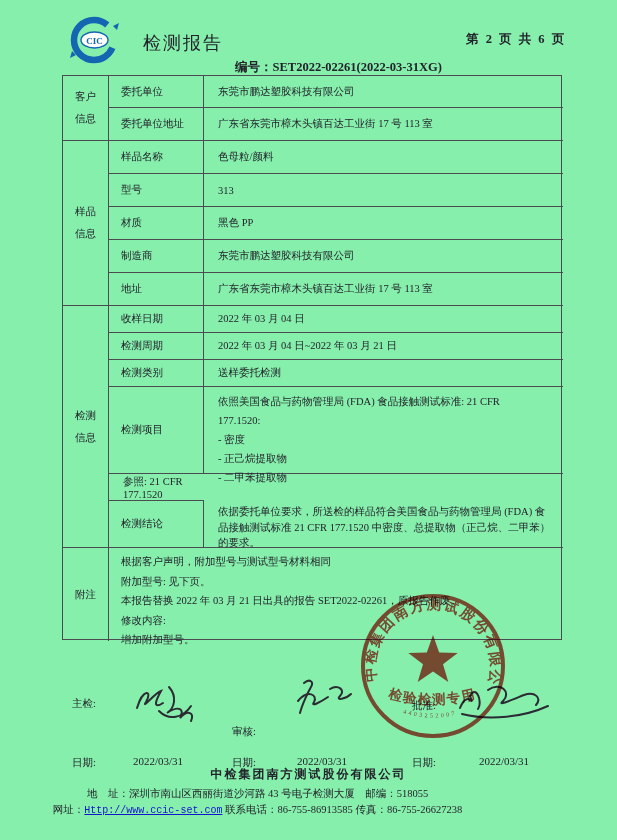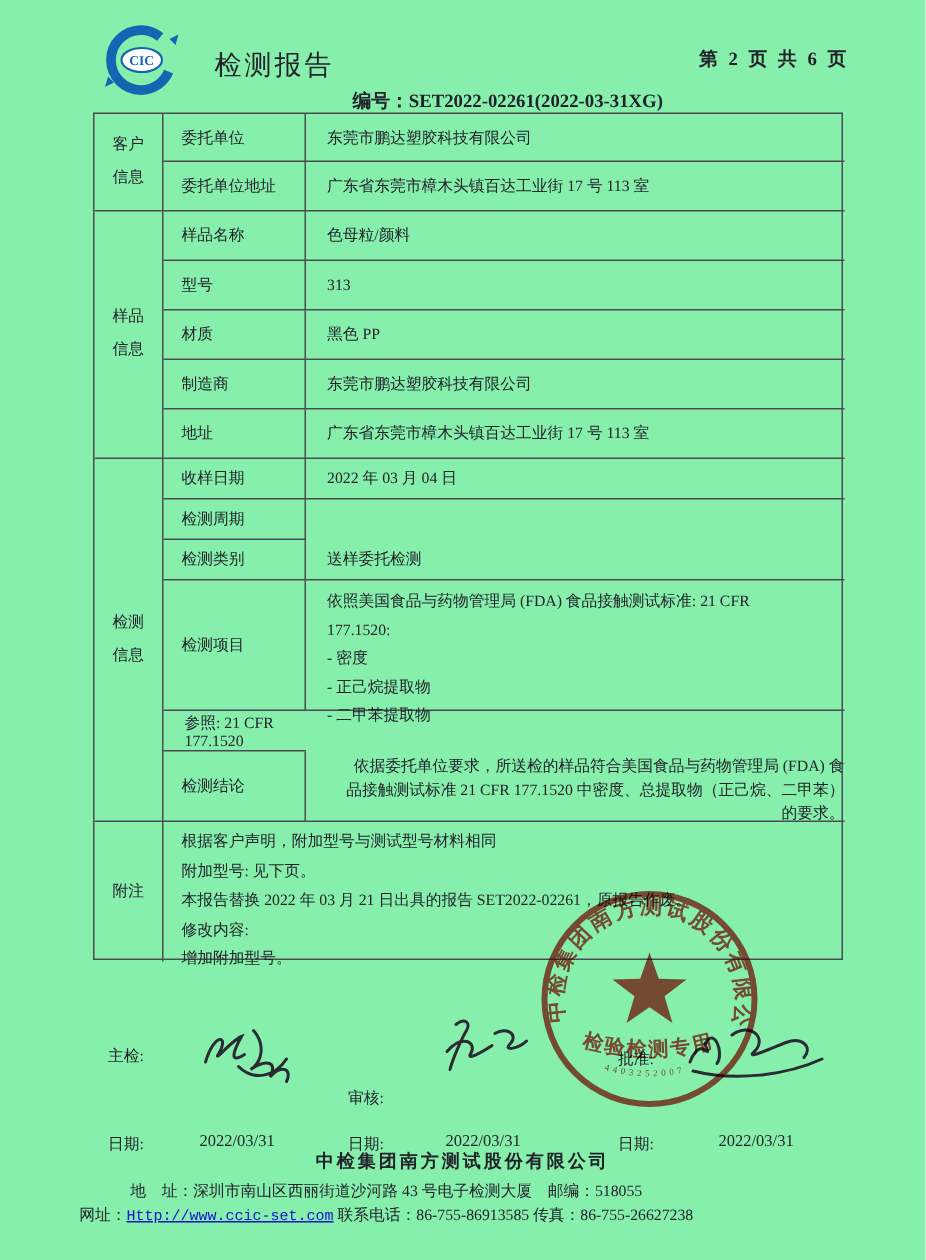--- a/index.html
+++ b/index.html
@@ -18,21 +18,21 @@
     display:grid;
     grid-template-columns:46px 95px 359px;
     grid-template-rows:32px 33px 33px 33px 33px 33px 33px 27px 27px 27px 87px 27px 47px 93px;
     border:1px solid #4b4c52;
     font-size:10.5px;
   }
   .cell { border-right:1px solid #4b4c52; border-bottom:1px solid #4b4c52; display:flex; align-items:center; }
   .cell.field { padding-left:12px; }
   .cell.value { border-right:none; padding-left:14px; }
   .cell.multi { display:block; padding-top:5px; line-height:19px; }
-  .cell.multi3 { display:block; padding-top:3px; line-height:15.5px;text-align:right; }
+  .cell.multi3 { display:block; padding-top:3px; line-height:15.5px; }
   .sec { border-right:1px solid #4b4c52; border-bottom:1px solid #4b4c52; display:flex; align-items:center; justify-content:center; }
   .sec .vlab { width:26px; text-align:center; line-height:2.05; font-size:10.5px; }
   .notecell { grid-column:2 / 4; border-bottom:none; display:block; padding:4px 0 0 12px; line-height:19.5px; font-size:10.5px; }
 
   
   .siglabel { position:absolute; font-size:10.5px;text-align:right; }
   .sigdate { position:absolute; font-size:11px; font-family:"Liberation Serif","DejaVu Serif",serif; }
   .sigimg { position:absolute; }
   .sigimg svg path { fill:none; stroke:#2a2b33; stroke-width:2; stroke-linecap:round; }
 
@@ -91,20 +91,21 @@
     <div class="cell field" style="grid-row:5">材质</div>
     <div class="cell value" style="grid-row:5">黑色 PP</div>
     <div class="cell field" style="grid-row:6">制造商</div>
     <div class="cell value" style="grid-row:6">东莞市鹏达塑胶科技有限公司</div>
     <div class="cell field" style="grid-row:7">地址</div>
     <div class="cell value" style="grid-row:7">广东省东莞市樟木头镇百达工业街 17 号 113 室</div>
 
     <div class="cell field" style="grid-row:8">收样日期</div>
     <div class="cell value" style="grid-row:8">2022 年 03 月 04 日</div>
     <div class="cell field" style="grid-row:9">检测周期</div>
+    <div class="cell value" style="grid-row:9">2022 年 03 月 04 日~2022 年 03 月 21 日</div>
     <div class="cell field" style="grid-row:10">检测类别</div>
     <div class="cell value" style="grid-row:10">送样委托检测</div>
 
     <div class="cell field" style="grid-row:11">检测项目</div>
     <div class="cell value multi" style="grid-row:11">
       <div>依照美国食品与药物管理局 (FDA) 食品接触测试标准: 21 CFR</div>
       <div>177.1520:</div>
       <div>- 密度</div>
       <div>- 正己烷提取物</div>
       <div>- 二甲苯提取物</div>

